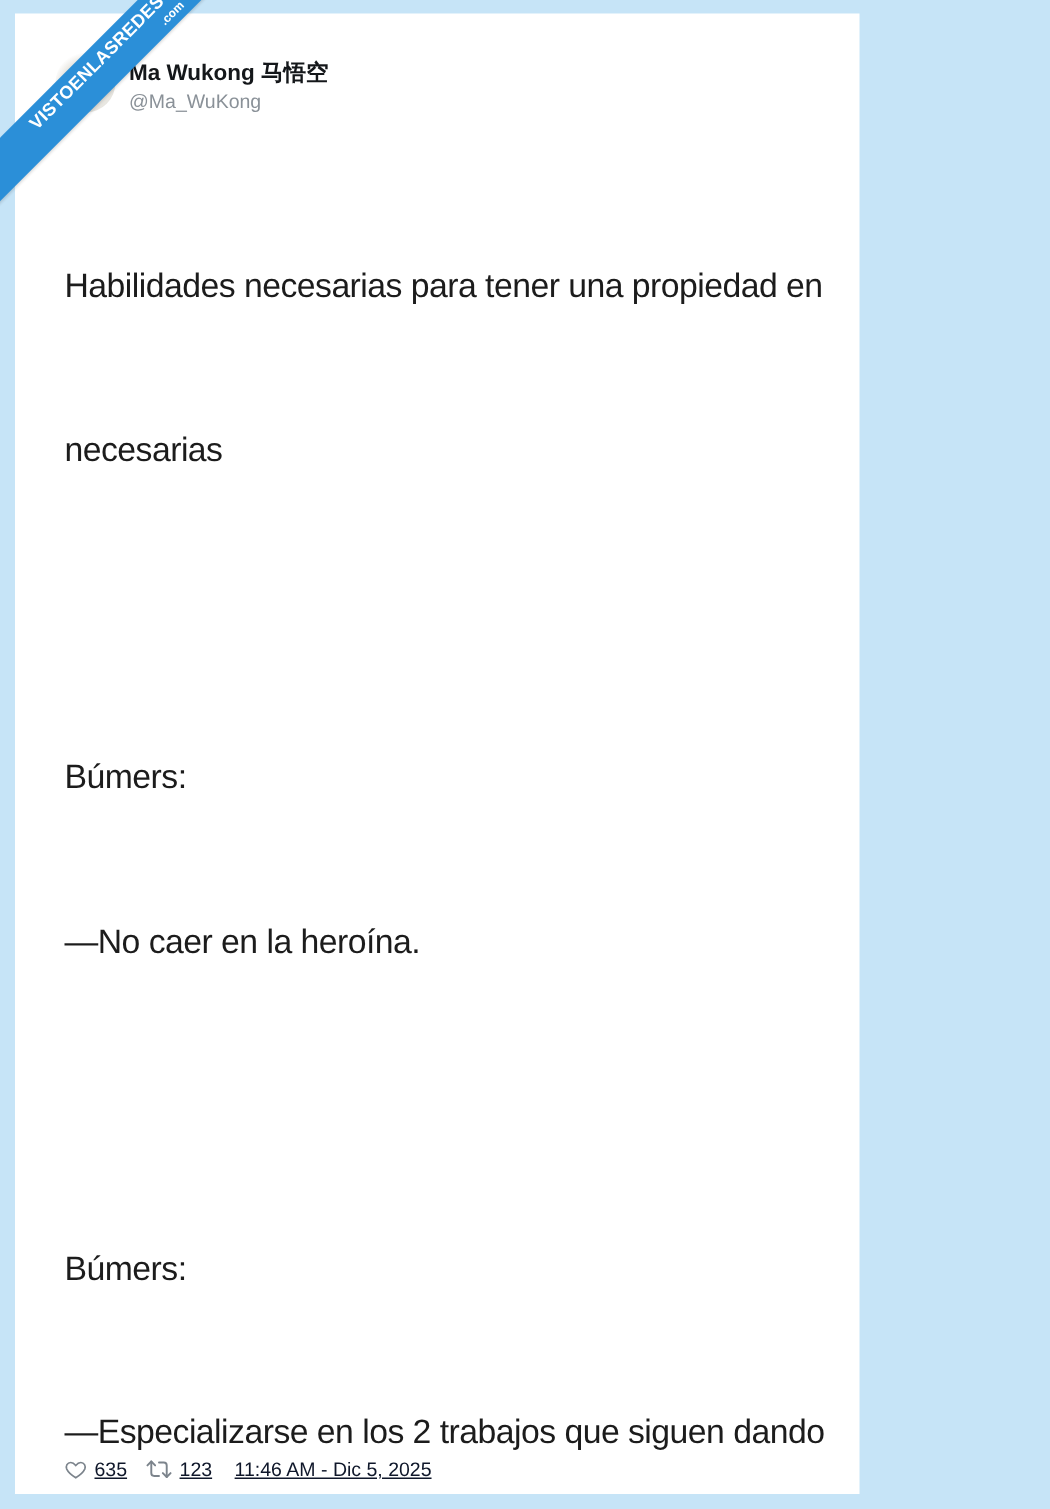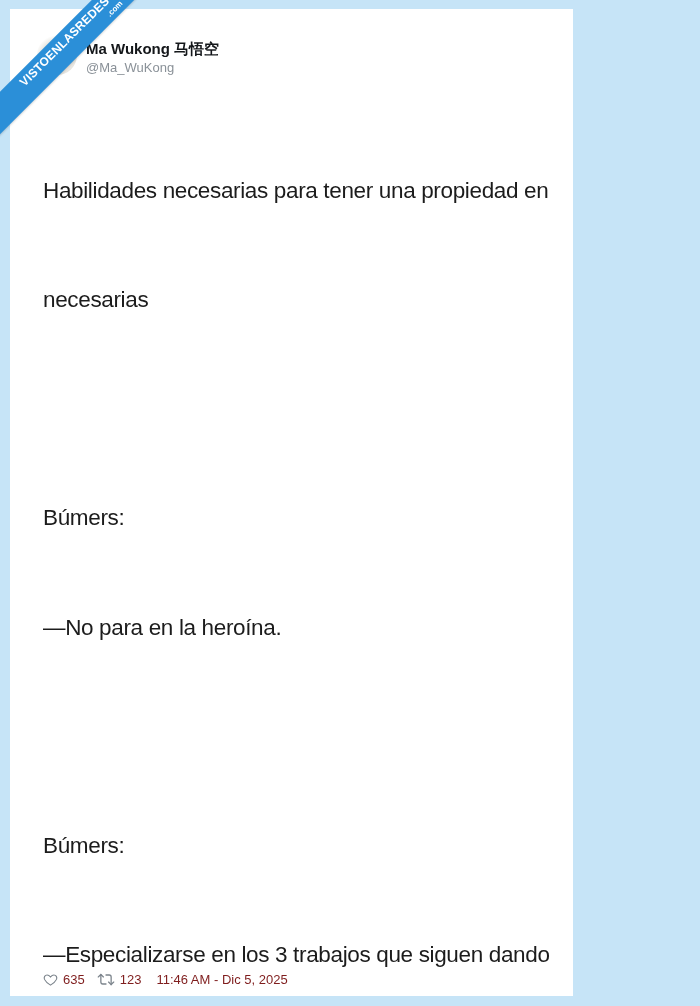--- a/index.html
+++ b/index.html
@@ -81,21 +81,22 @@
       display: block;
       min-height: 36.4px;
     }
     .footer {
       position: absolute;
       left: 33px;
       top: 963px;
       display: flex;
       align-items: center;
       font-size: 13px;
-      color: #7f1d1d;
+      color: #0f172a;
+      text-decoration: underline;
     }
     .footer .icon {
       display: inline-block;
       width: 15px;
       height: 15px;
       margin-right: 5px;
     }
     .footer .count {
       margin-right: 12px;
     }
@@ -143,24 +144,24 @@
   <div class="author">
     <span class="name">Ma Wukong 马悟空</span>
     <span class="handle">@Ma_WuKong</span>
   </div>
 
   <div class="tweet-text">
     <span class="line">Habilidades necesarias para tener una propiedad en</span>
     <span class="line">necesarias</span>
     <span class="line"></span>
     <span class="line">Búmers:</span>
-    <span class="line">—No para en la heroína.</span>
+    <span class="line">—No caer en la heroína.</span>
     <span class="line"></span>
     <span class="line">Búmers:</span>
-    <span class="line">—Especializarse en los 3 trabajos que siguen dando</span>
+    <span class="line">—Especializarse en los 2 trabajos que siguen dando</span>
     
     
     
     
     
     
     
     
     
     

